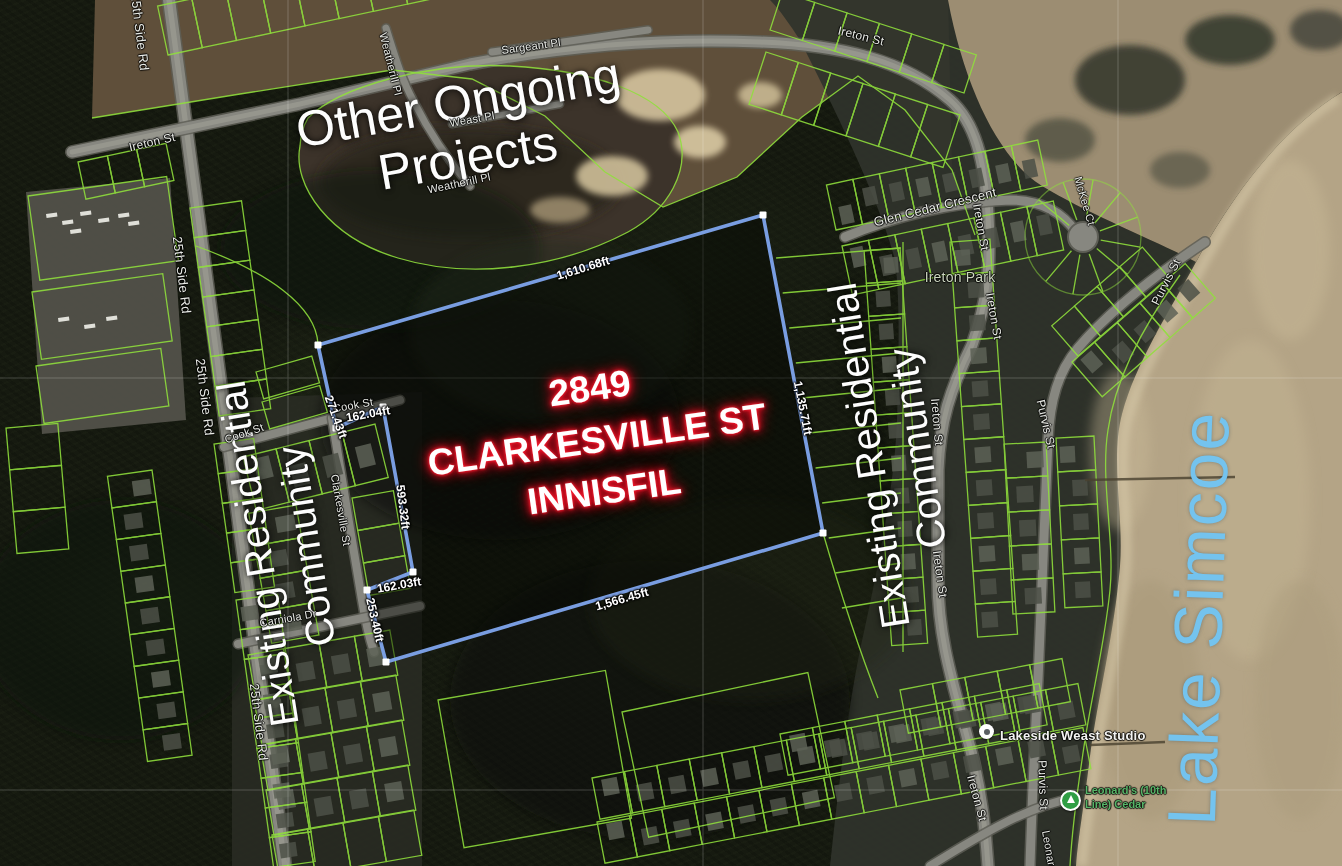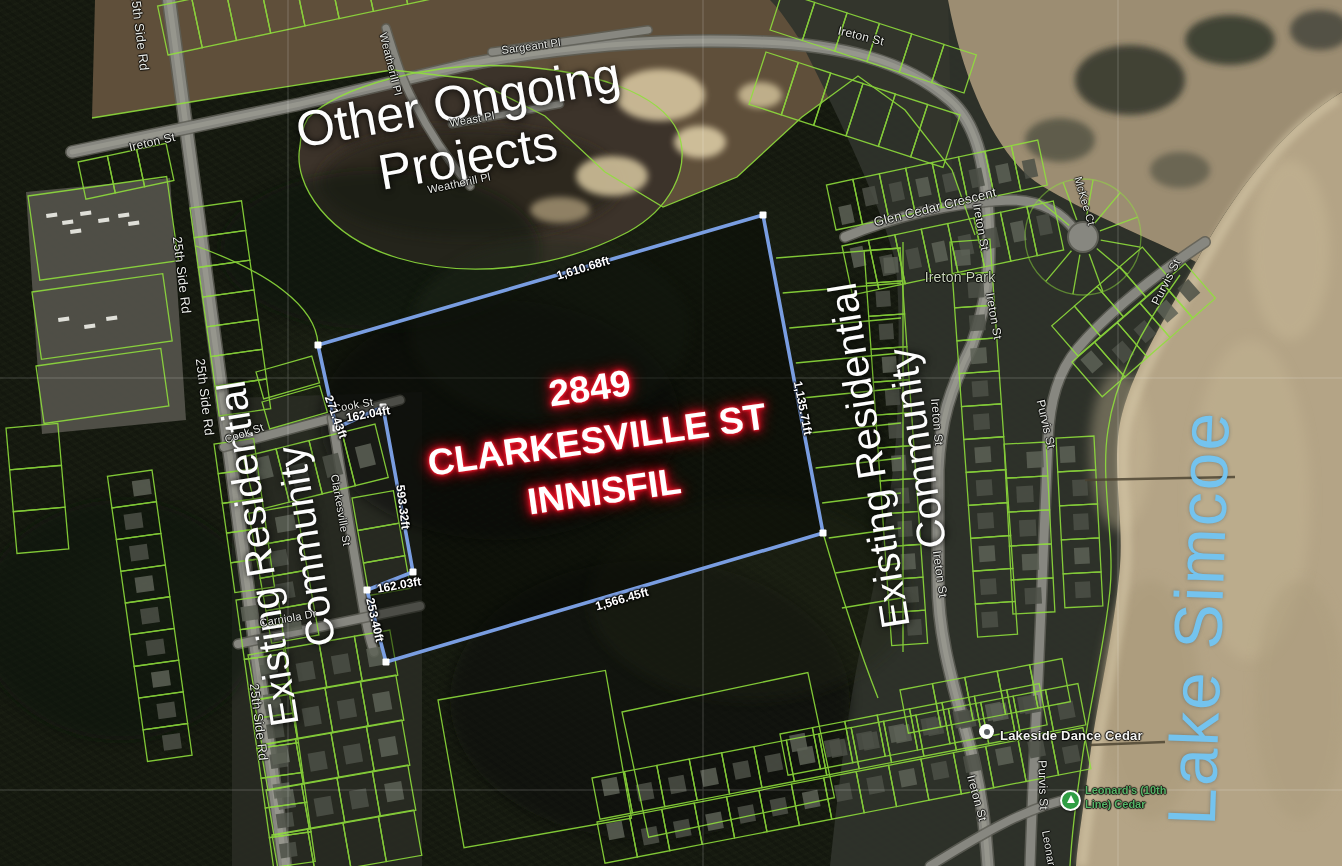--- a/index.html
+++ b/index.html
@@ -538,21 +538,21 @@
     </div>
 
     <div class="lbl lake" style="left:1198px;top:618px;transform:translate(-50%,-50%) rotate(-88deg);">Lake Simcoe</div>
 
 
     <div class="lbl st park" style="left:960px;top:277px;transform:translate(-50%,-50%);">Ireton Park</div>
 
     <span class="pinA" style="left:979px;top:724px;">
         <i></i>
       </span>
-    <div class="lbl st poi" style="left:1000px;top:735px;transform:translate(0,-50%);">Lakeside Dance Cedar</div>
+    <div class="lbl st poi" style="left:1000px;top:735px;transform:translate(0,-50%);">Lakeside Weast Studio</div>
 
     <span class="pinB" style="left:1060px;top:790px;">
         <i></i>
       </span>
     <div class="lbl beach" style="left:1085px;top:798px;transform:translate(0,-50%);">
       <div>Leonard's (10th</div>
       <div>Line) Cedar</div>
     </div>
 
     <div id="streets">

